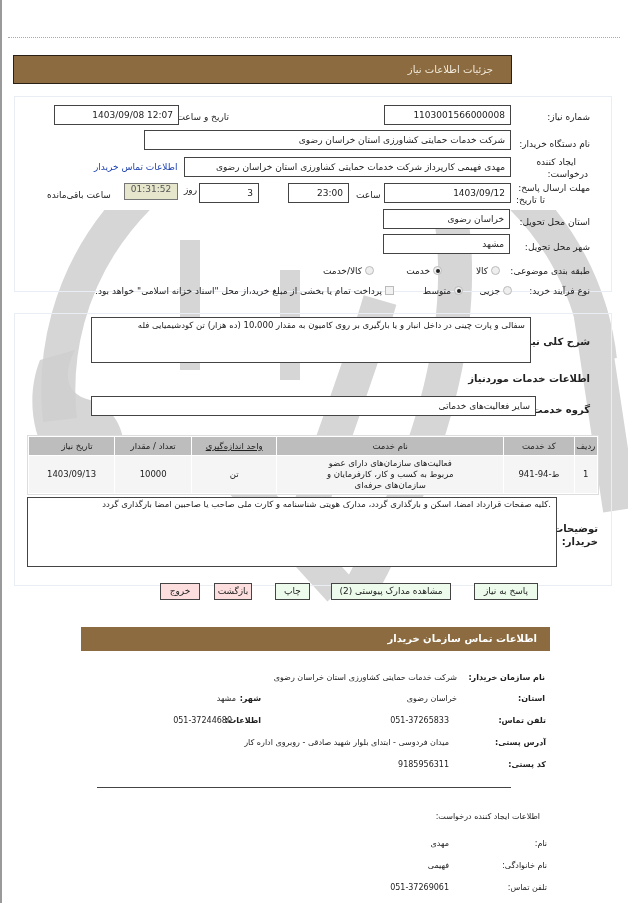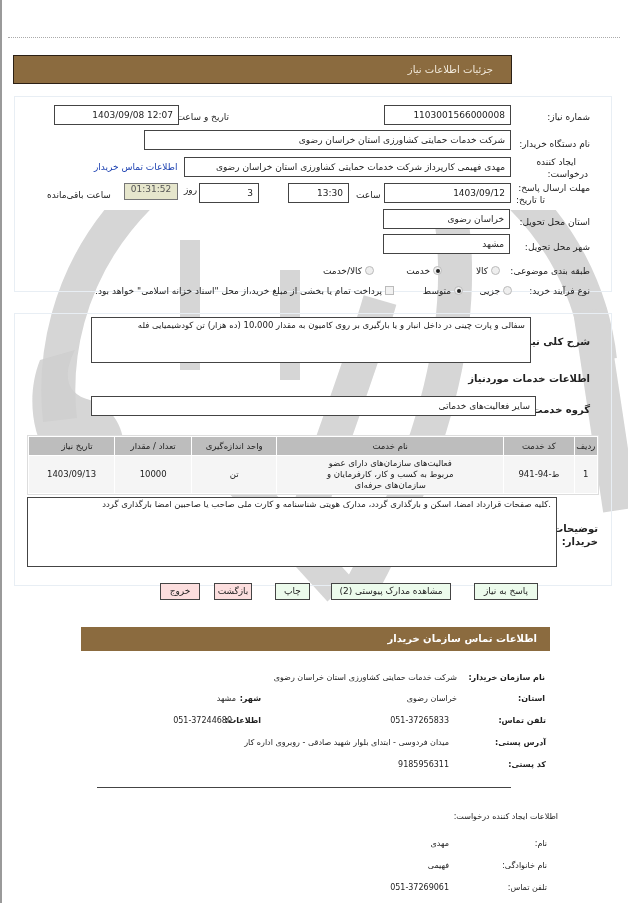--- a/index.html
+++ b/index.html
@@ -94,21 +94,21 @@
 
 <span class="lbl" style="right:52px; top:157px;">ایجاد کننده</span>
 <span class="lbl" style="right:40px; top:169px;">درخواست:</span>
 <div class="box" style="left:184px; top:157px; width:327px;">مهدی فهیمی کارپرداز شرکت خدمات حمایتی کشاورزی استان خراسان رضوی</div>
 <a class="link" style="left:94px; top:162px;">اطلاعات تماس خریدار</a>
 
 <span class="lbl" style="right:38px; top:183px;">مهلت ارسال پاسخ:</span>
 <span class="lbl" style="right:83px; top:195px;">تا تاریخ:</span>
 <div class="box ltr" style="left:384px; top:183px; width:127px;">1403/09/12</div>
 <span class="lbl" style="left:356px; top:190px;">ساعت</span>
-<div class="box ltr" style="left:288px; top:183px; width:61px;">13:30</div>
+<div class="box ltr" style="left:288px; top:183px; width:61px;">23:00</div>
 <div class="box ltr" style="left:199px; top:183px; width:60px;">3</div>
 <span class="lbl" style="left:184px; top:185px;">روز</span>
 <div class="timer" style="left:124px; top:183px; width:54px;">01:31:52</div>
 <span class="lbl" style="left:47px; top:190px;">ساعت باقی‌مانده</span>
 
 <span class="lbl" style="right:38px; top:217px;">استان محل تحویل:</span>
 <div class="box" style="left:383px; top:209px; width:127px;">خراسان رضوی</div>
 
 <span class="lbl" style="right:38px; top:242px;">شهر محل تحویل:</span>
 <div class="box" style="left:383px; top:234px; width:127px;">مشهد</div>
@@ -150,21 +150,21 @@
 
 <span class="lbl bold" style="right:38px; top:404px;">گروه خدمت:</span>
 <div class="box" style="left:91px; top:396px; width:445px;">سایر فعالیت‌های خدماتی</div>
 
 <table class="svc">
   <thead>
     <tr>
       <th style="width:20px;">ردیف</th>
       <th style="width:62px;">کد خدمت</th>
       <th style="width:202px;">نام خدمت</th>
-      <th style="width:75px;">واحد اندازه‌گیری</th>
+      <th style="width:75px;text-decoration:underline;">واحد اندازه‌گیری</th>
       <th style="width:68px;">تعداد / مقدار</th>
       <th style="width:76px;padding-left:11px;">تاریخ نیاز</th>
     </tr>
   </thead>
   <tbody>
     <tr>
       <td>1</td>
       <td>ط-94-941</td>
       <td style="padding:0 40px;">فعالیت‌های سازمان‌های دارای عضو مربوط به کسب و کار، کارفرمایان و سازمان‌های حرفه‌ای</td>
       <td>تن</td>
@@ -202,21 +202,21 @@
 <span class="cv" style="right:396px; top:716px; direction:ltr;">051-37244680</span>
 
 <span class="cl" style="right:82px; top:738px;">آدرس پستی:</span>
 <span class="cv" style="right:179px; top:738px;">میدان فردوسی - ابتدای بلوار شهید صادقی - روبروی اداره کار</span>
 
 <span class="cl" style="right:82px; top:760px;">کد پستی:</span>
 <span class="cv" style="right:179px; top:760px;">9185956311</span>
 
 <div class="hr"></div>
 
-<span class="cv" style="right:70px; top:812px;">اطلاعات ایجاد کننده درخواست:</span>
+<span class="cv" style="right:88px; top:812px;">اطلاعات ایجاد کننده درخواست:</span>
 
 <span class="cv" style="right:81px; top:839px;">نام:</span>
 <span class="cv" style="right:179px; top:839px;">مهدی</span>
 
 <span class="cv" style="right:81px; top:861px;text-align:right;">نام خانوادگی:</span>
 <span class="cv" style="right:179px; top:861px;">فهیمی</span>
 
 <span class="cv" style="right:81px; top:883px;">تلفن تماس:</span>
 <span class="cv" style="right:179px; top:883px; direction:ltr;">051-37269061</span>
 

